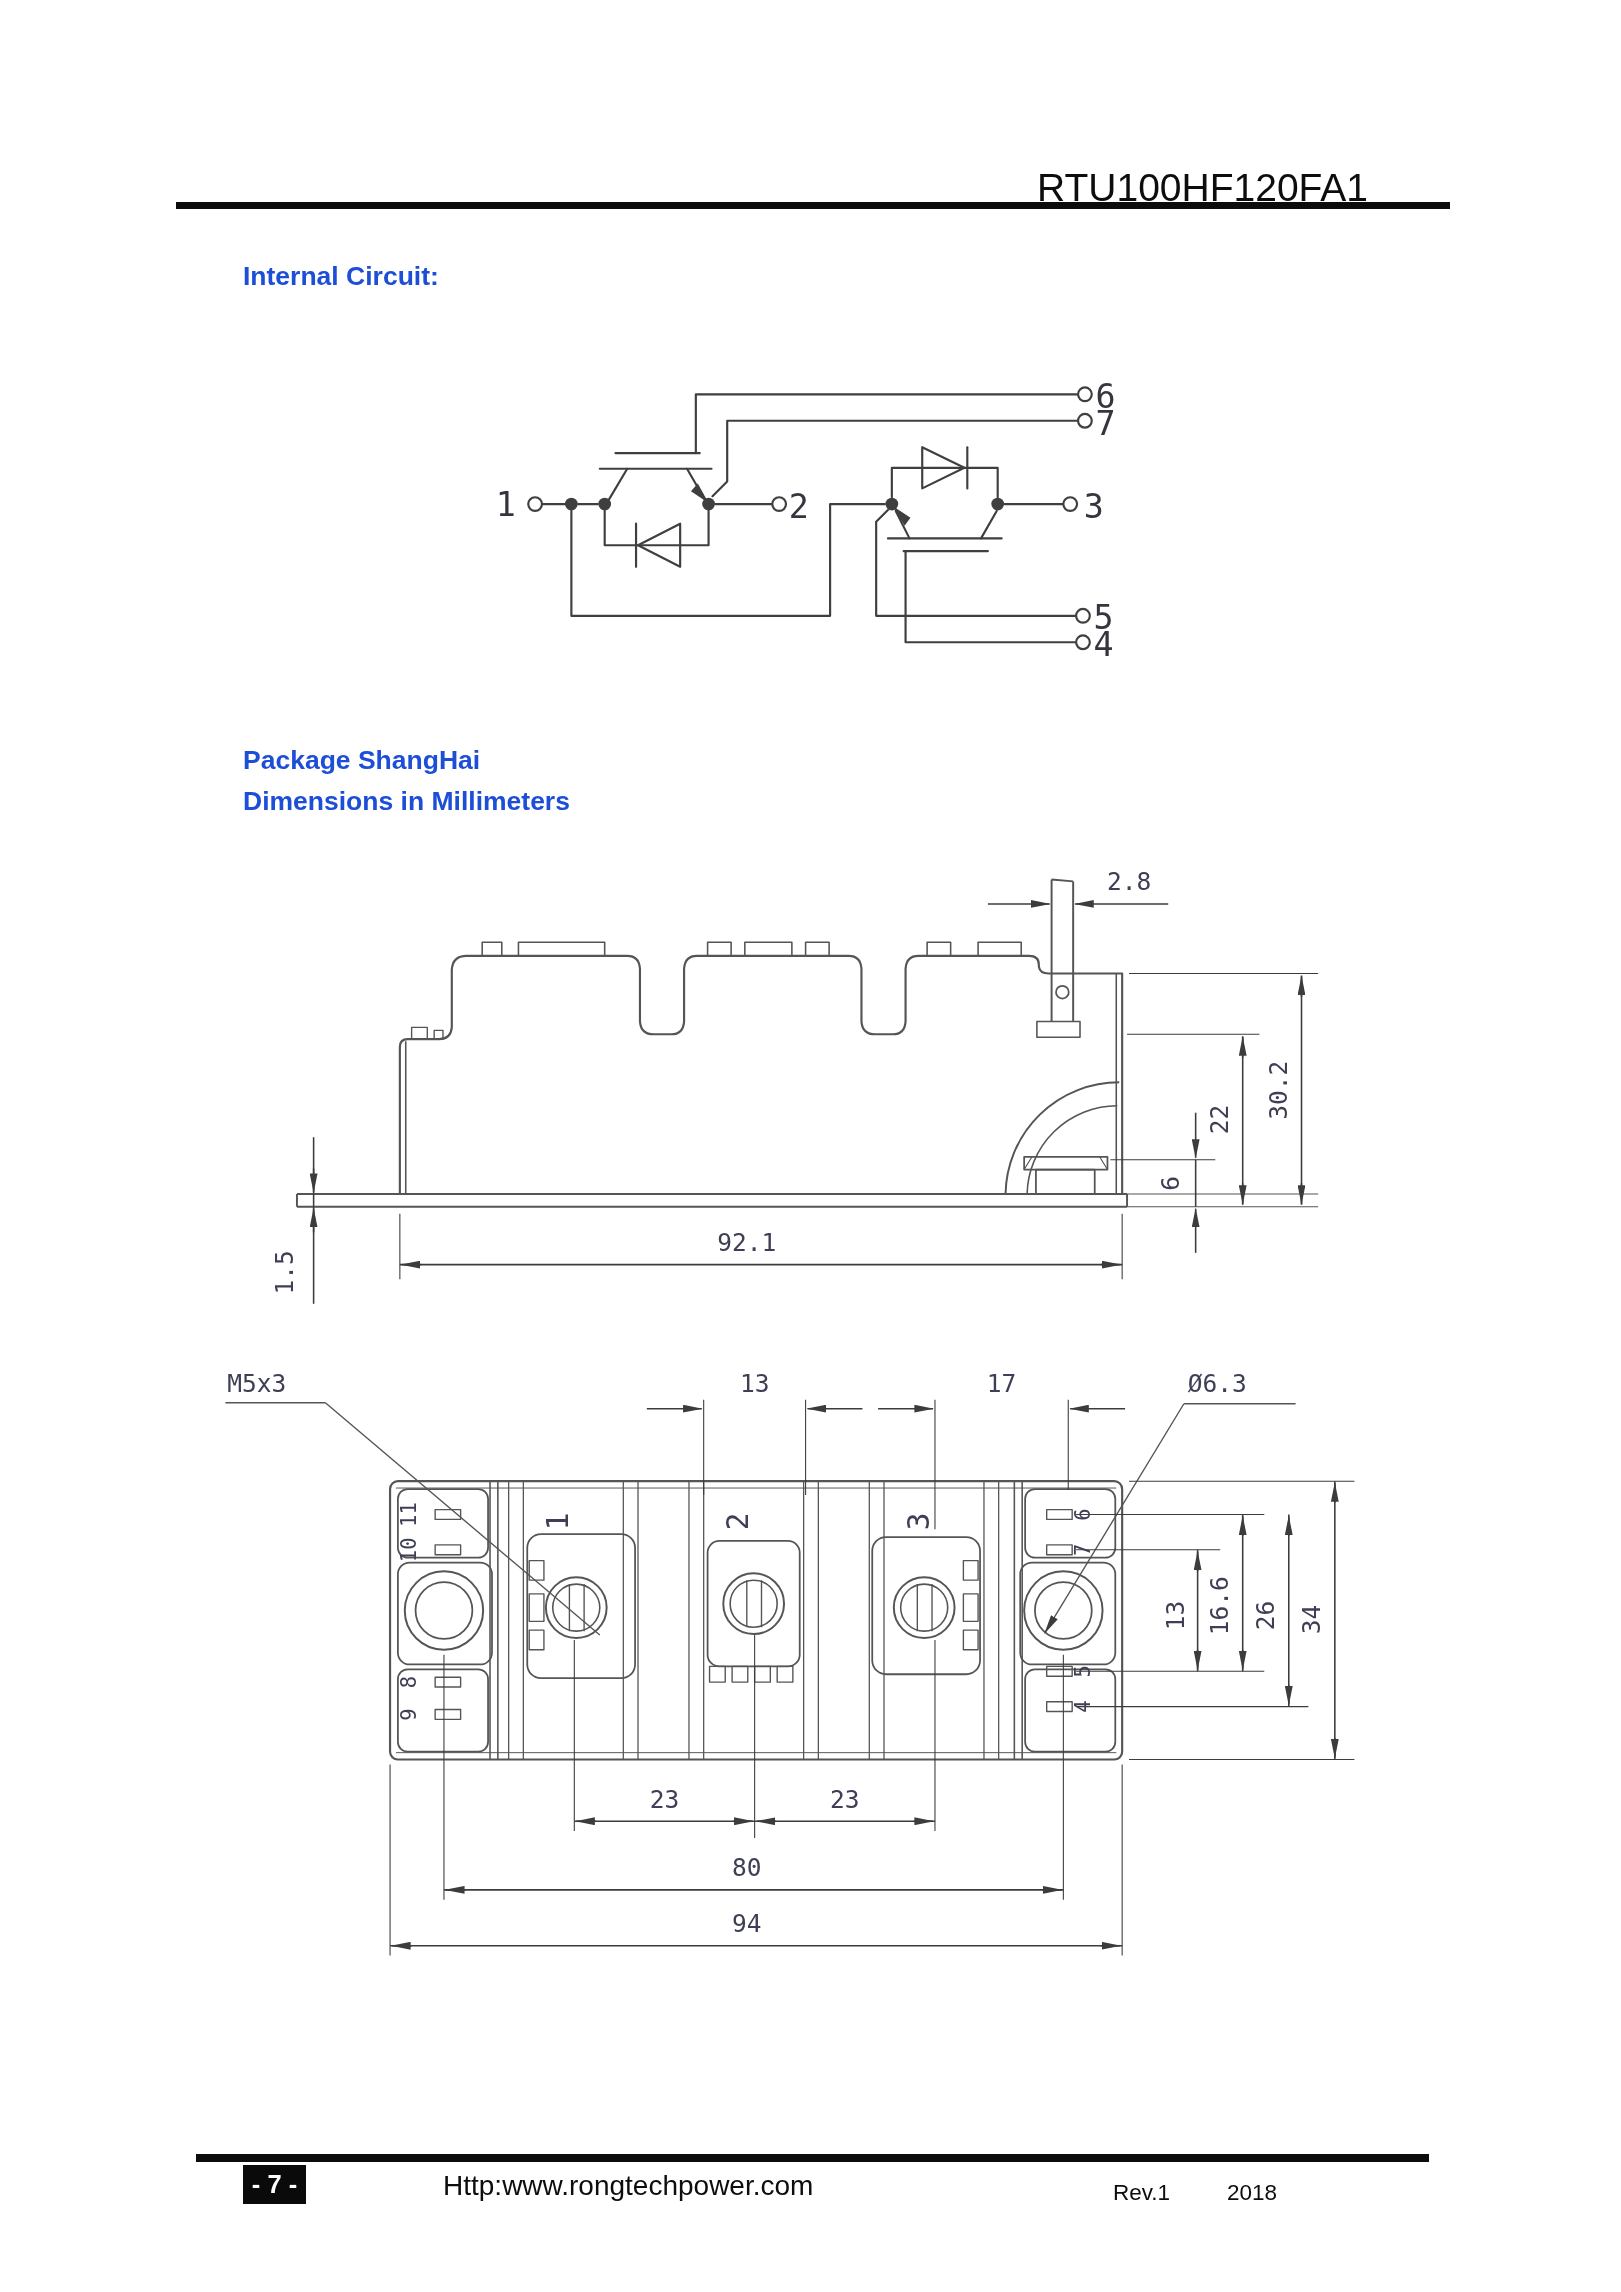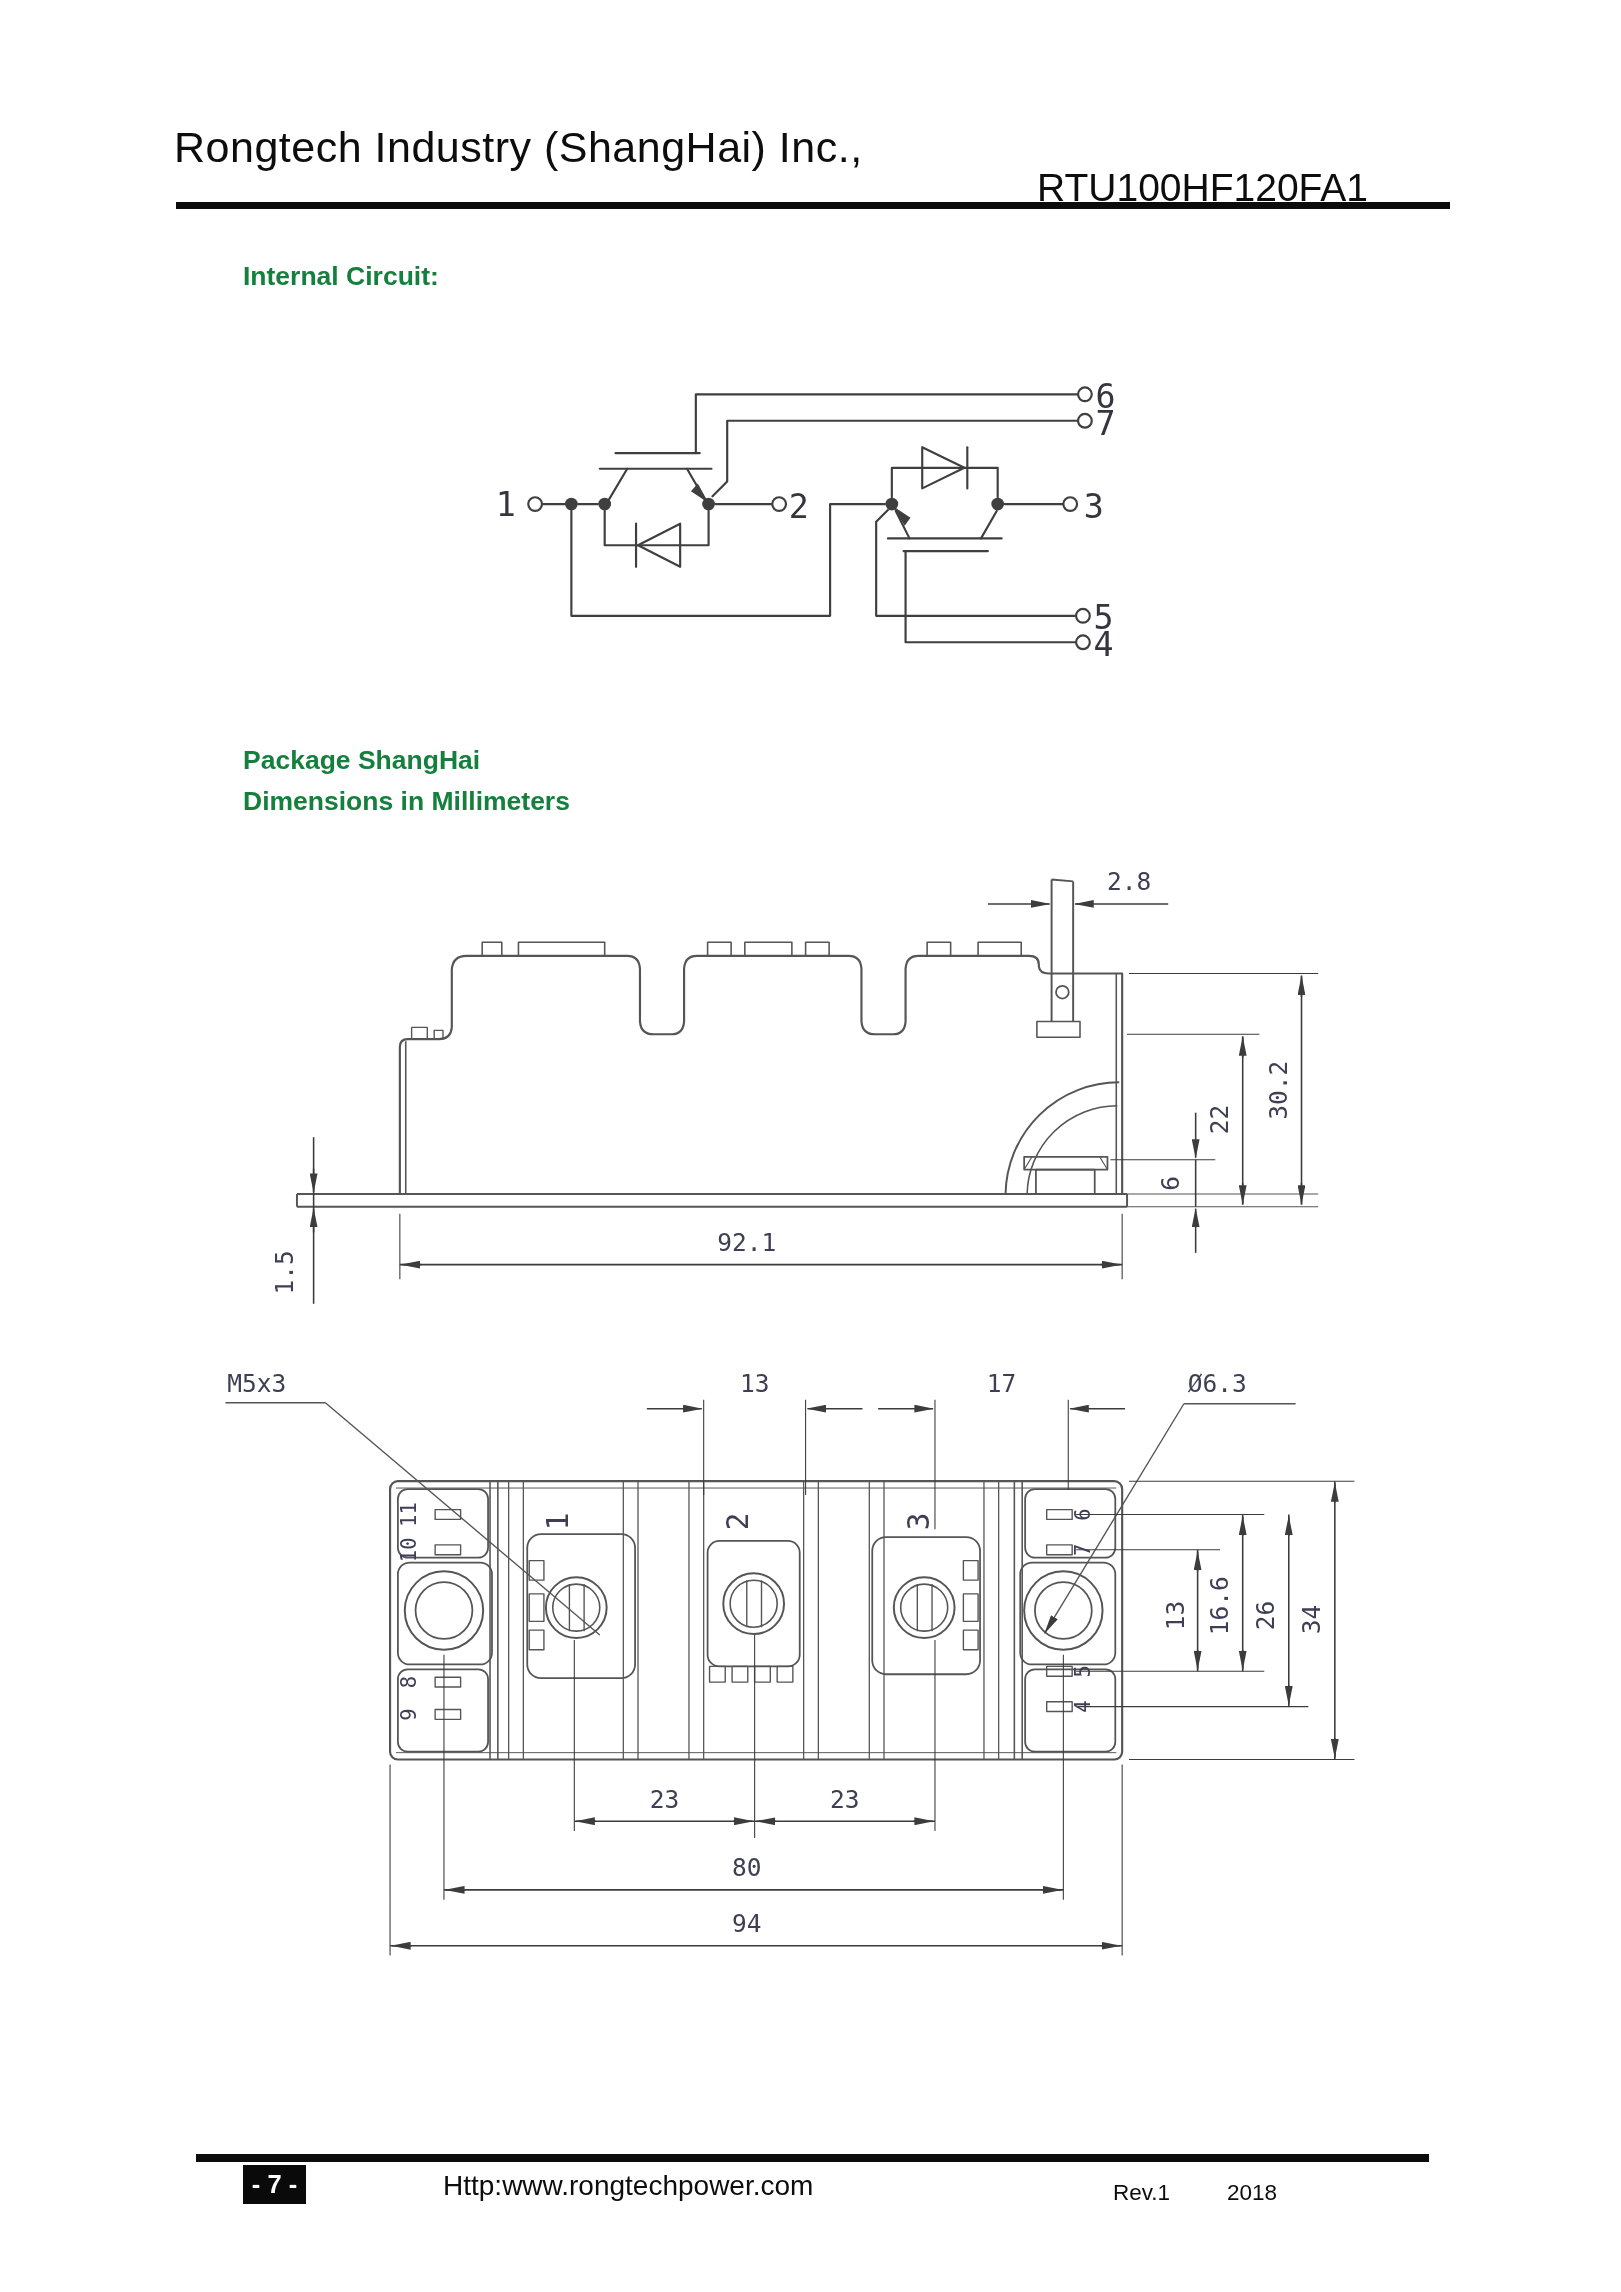--- a/index.html
+++ b/index.html
@@ -2,39 +2,38 @@
 <html><head>
 <meta charset="utf-8">
 <style>
   html,body{margin:0;padding:0;background:#888;}
   #page{position:relative;width:1621px;height:2293px;background:#ffffff;overflow:hidden;
         font-family:"Liberation Sans", sans-serif;color:#111;}
   .abs{position:absolute;}
   .company{left:174px;top:123px;font-size:43px;letter-spacing:0.5px;color:#0d0d0d;}
   .part{left:1037px;top:137px;font-size:39px;color:#0d0d0d;margin-top:29px;}
   .hrule{left:176px;top:202px;width:1274px;height:6.9px;background:#0c0c0c;}
-  .h2{font-weight:bold;font-size:26.5px;color:#15803d;}
+  .h2{font-weight:bold;font-size:26.5px;color:#1d4ed8;}
   .h-internal{left:243px;top:261px;}
   .h-pkg{left:243px;top:745px;}
   .h-unit{left:243px;top:786px;}
   svg text{font-family:"DejaVu Sans Mono", monospace;fill:#3e3e55;}
   svg .big{font-size:34px;fill:#35353f;}
   .frule{left:196px;top:2154px;width:1233px;height:7.8px;background:#0c0c0c;}
   .pagebox{left:243px;top:2165px;width:63px;height:39px;background:#0a0a0a;color:#fff;
            font-weight:bold;font-size:25.5px;display:flex;align-items:center;justify-content:center;}
   .url{left:443px;top:2170px;font-size:28px;color:#0d0d0d;}
   .rev{left:1113px;top:2180px;font-size:22.5px;color:#0d0d0d;}
   .year{left:1219px;top:2180px;font-size:22.5px;color:#0d0d0d;margin-left:8px;}
 </style>
 </head>
 <body>
 
 <div id="page">
 
-  <div class="abs company">Rongtech Industry (ShangHai) Inc.,</div>
   <div class="abs part">RTU100HF120FA1</div>
   <div class="abs hrule"></div>
 
   <div class="abs h2 h-internal">Internal Circuit:</div>
   <div class="abs h2 h-pkg">Package ShangHai</div>
   <div class="abs h2 h-unit">Dimensions in Millimeters</div>
 
   <svg class="abs" style="left:0;top:0" width="1621" height="2293" viewBox="0 0 1654 2339">
     <defs>
       <marker id="ca" viewBox="0 0 20 8" refX="19" refY="4" markerWidth="20" markerHeight="8" orient="auto" markerUnits="userSpaceOnUse">

